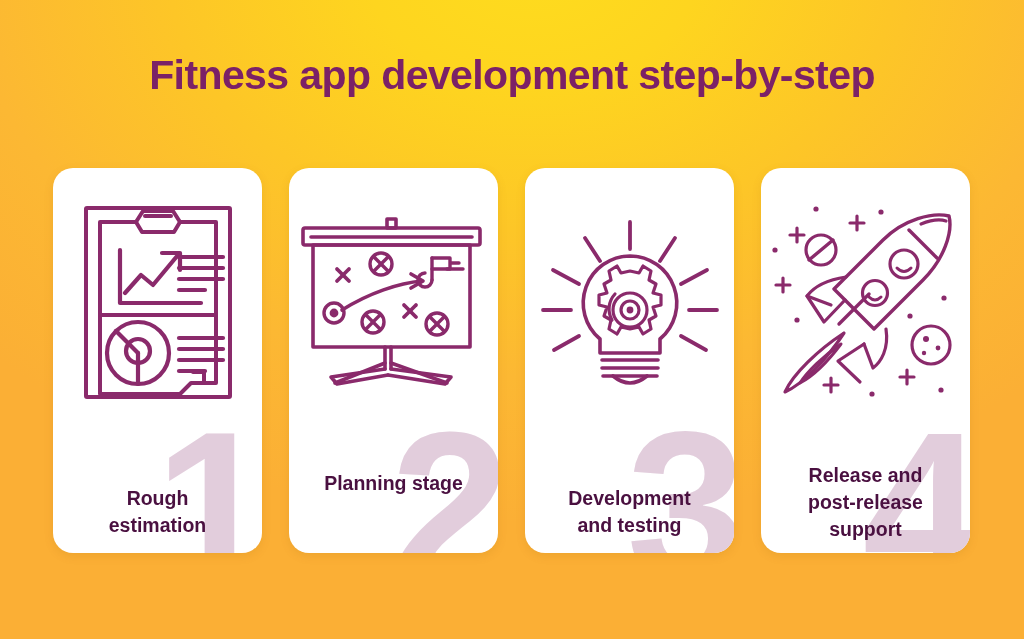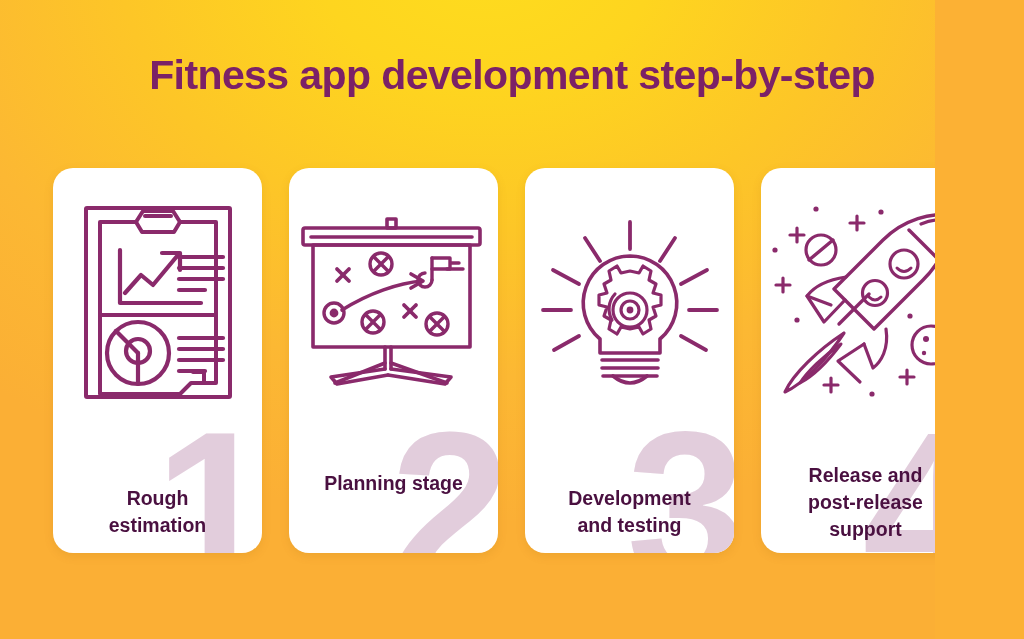--- a/index.html
+++ b/index.html
@@ -12,21 +12,21 @@
 
   body {
     font-family: "Liberation Sans", sans-serif;
     background: #FCB134;
     position: relative;
   }
 
   #infographic {
     position: absolute;
     inset: 0;
-    width: 935px;
+    width: 1024px;
     height: 639px;
     background:
       radial-gradient(ellipse 760px 560px at 52% -6%,
         #FEDC1E 0%,
         #FED51F 22%,
         #FDC627 48%,
         #FCB833 74%,
         #FBAF35 100%);
     overflow: hidden;
   }

